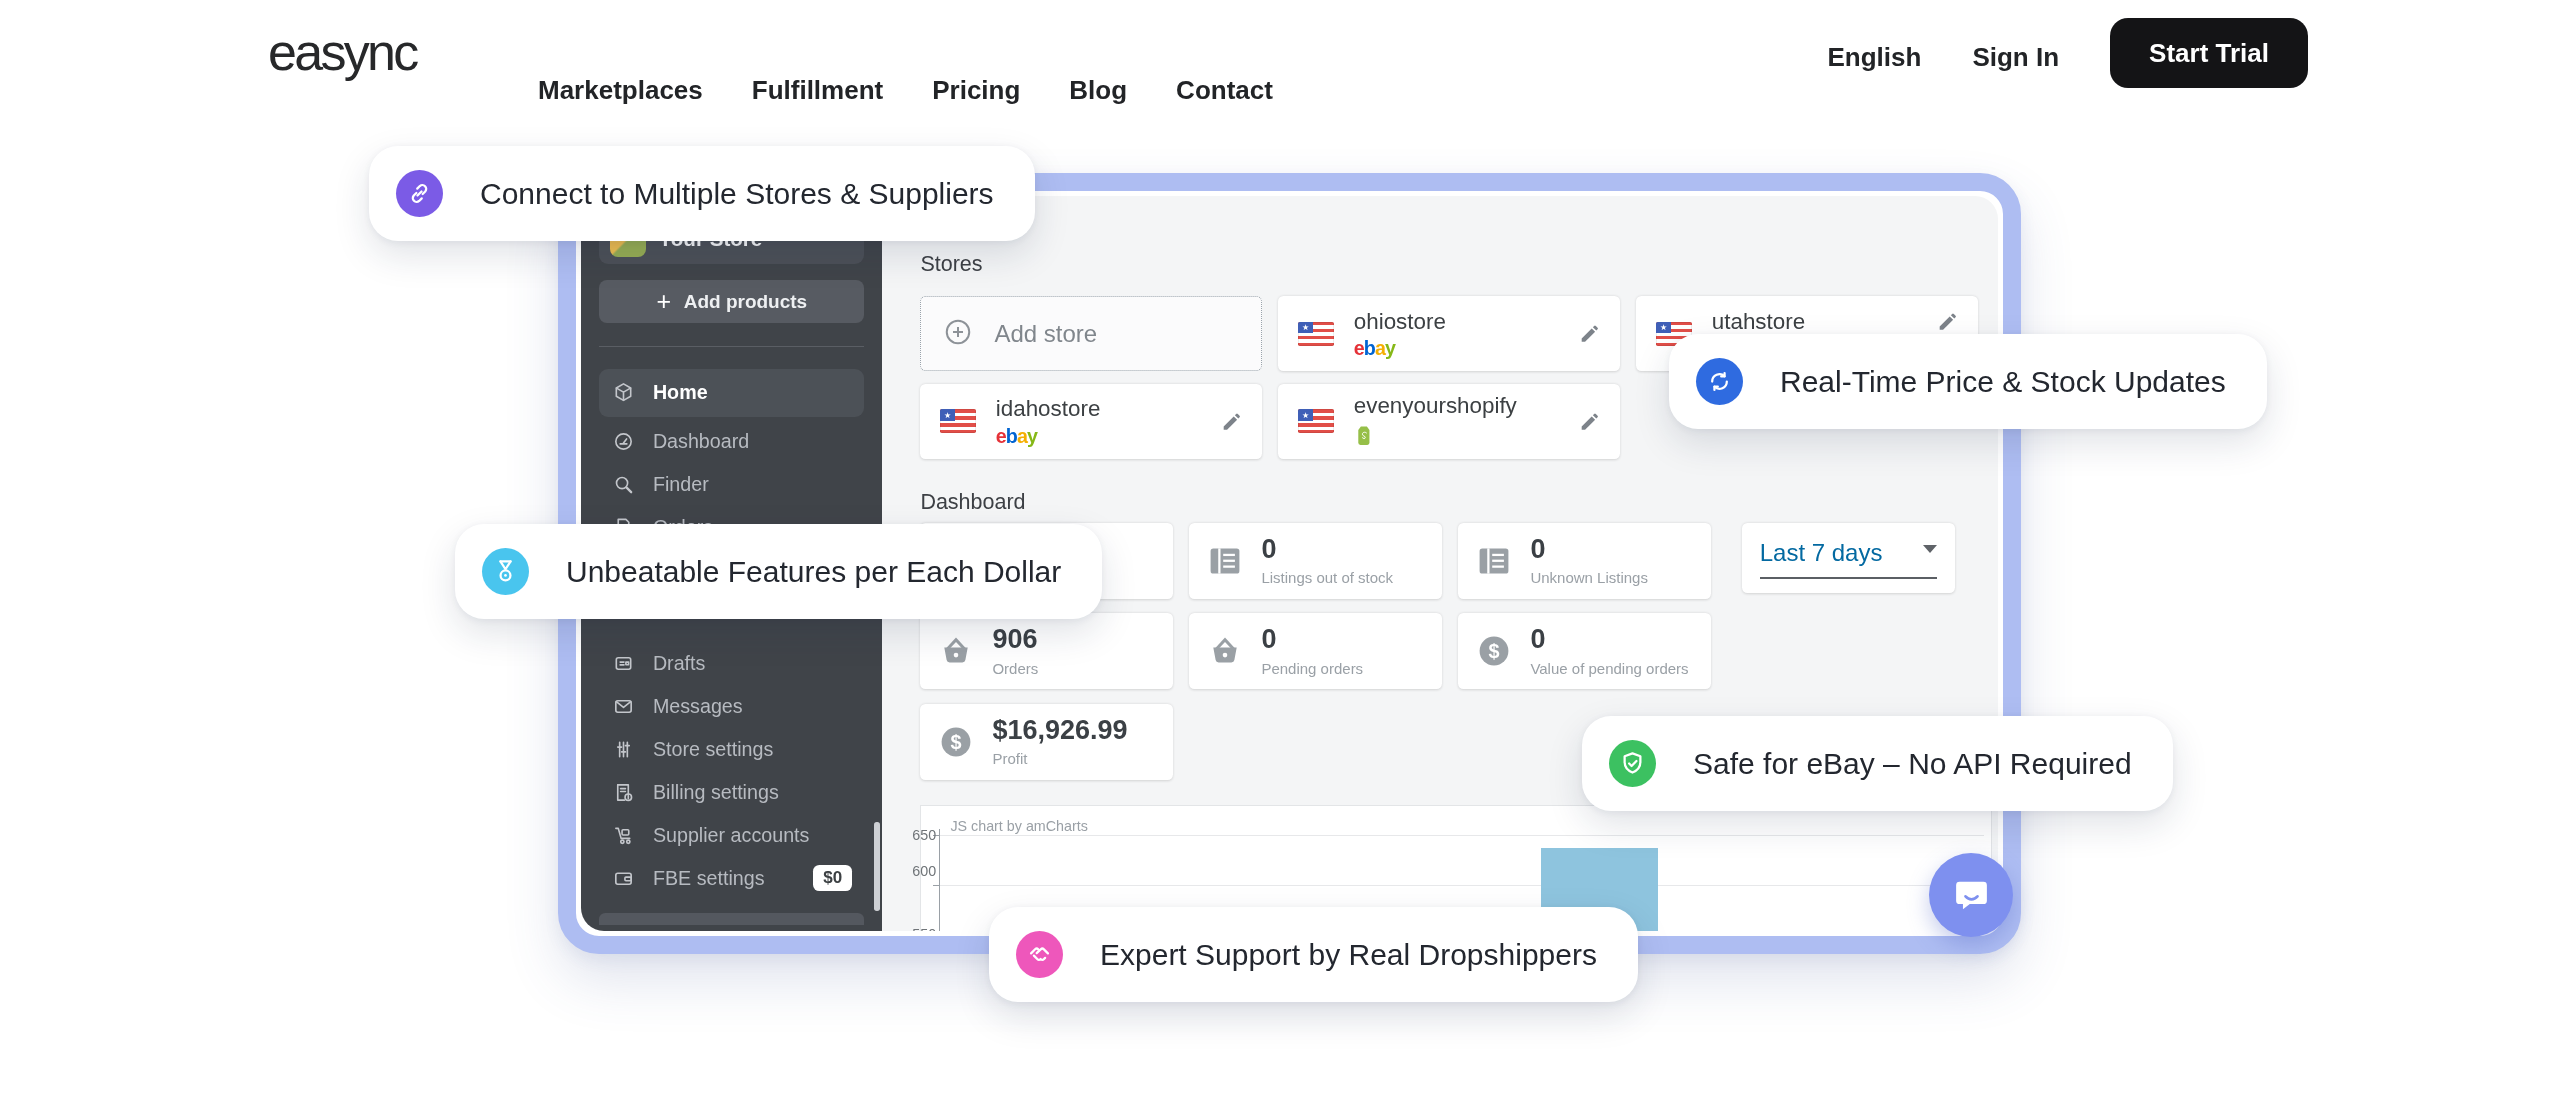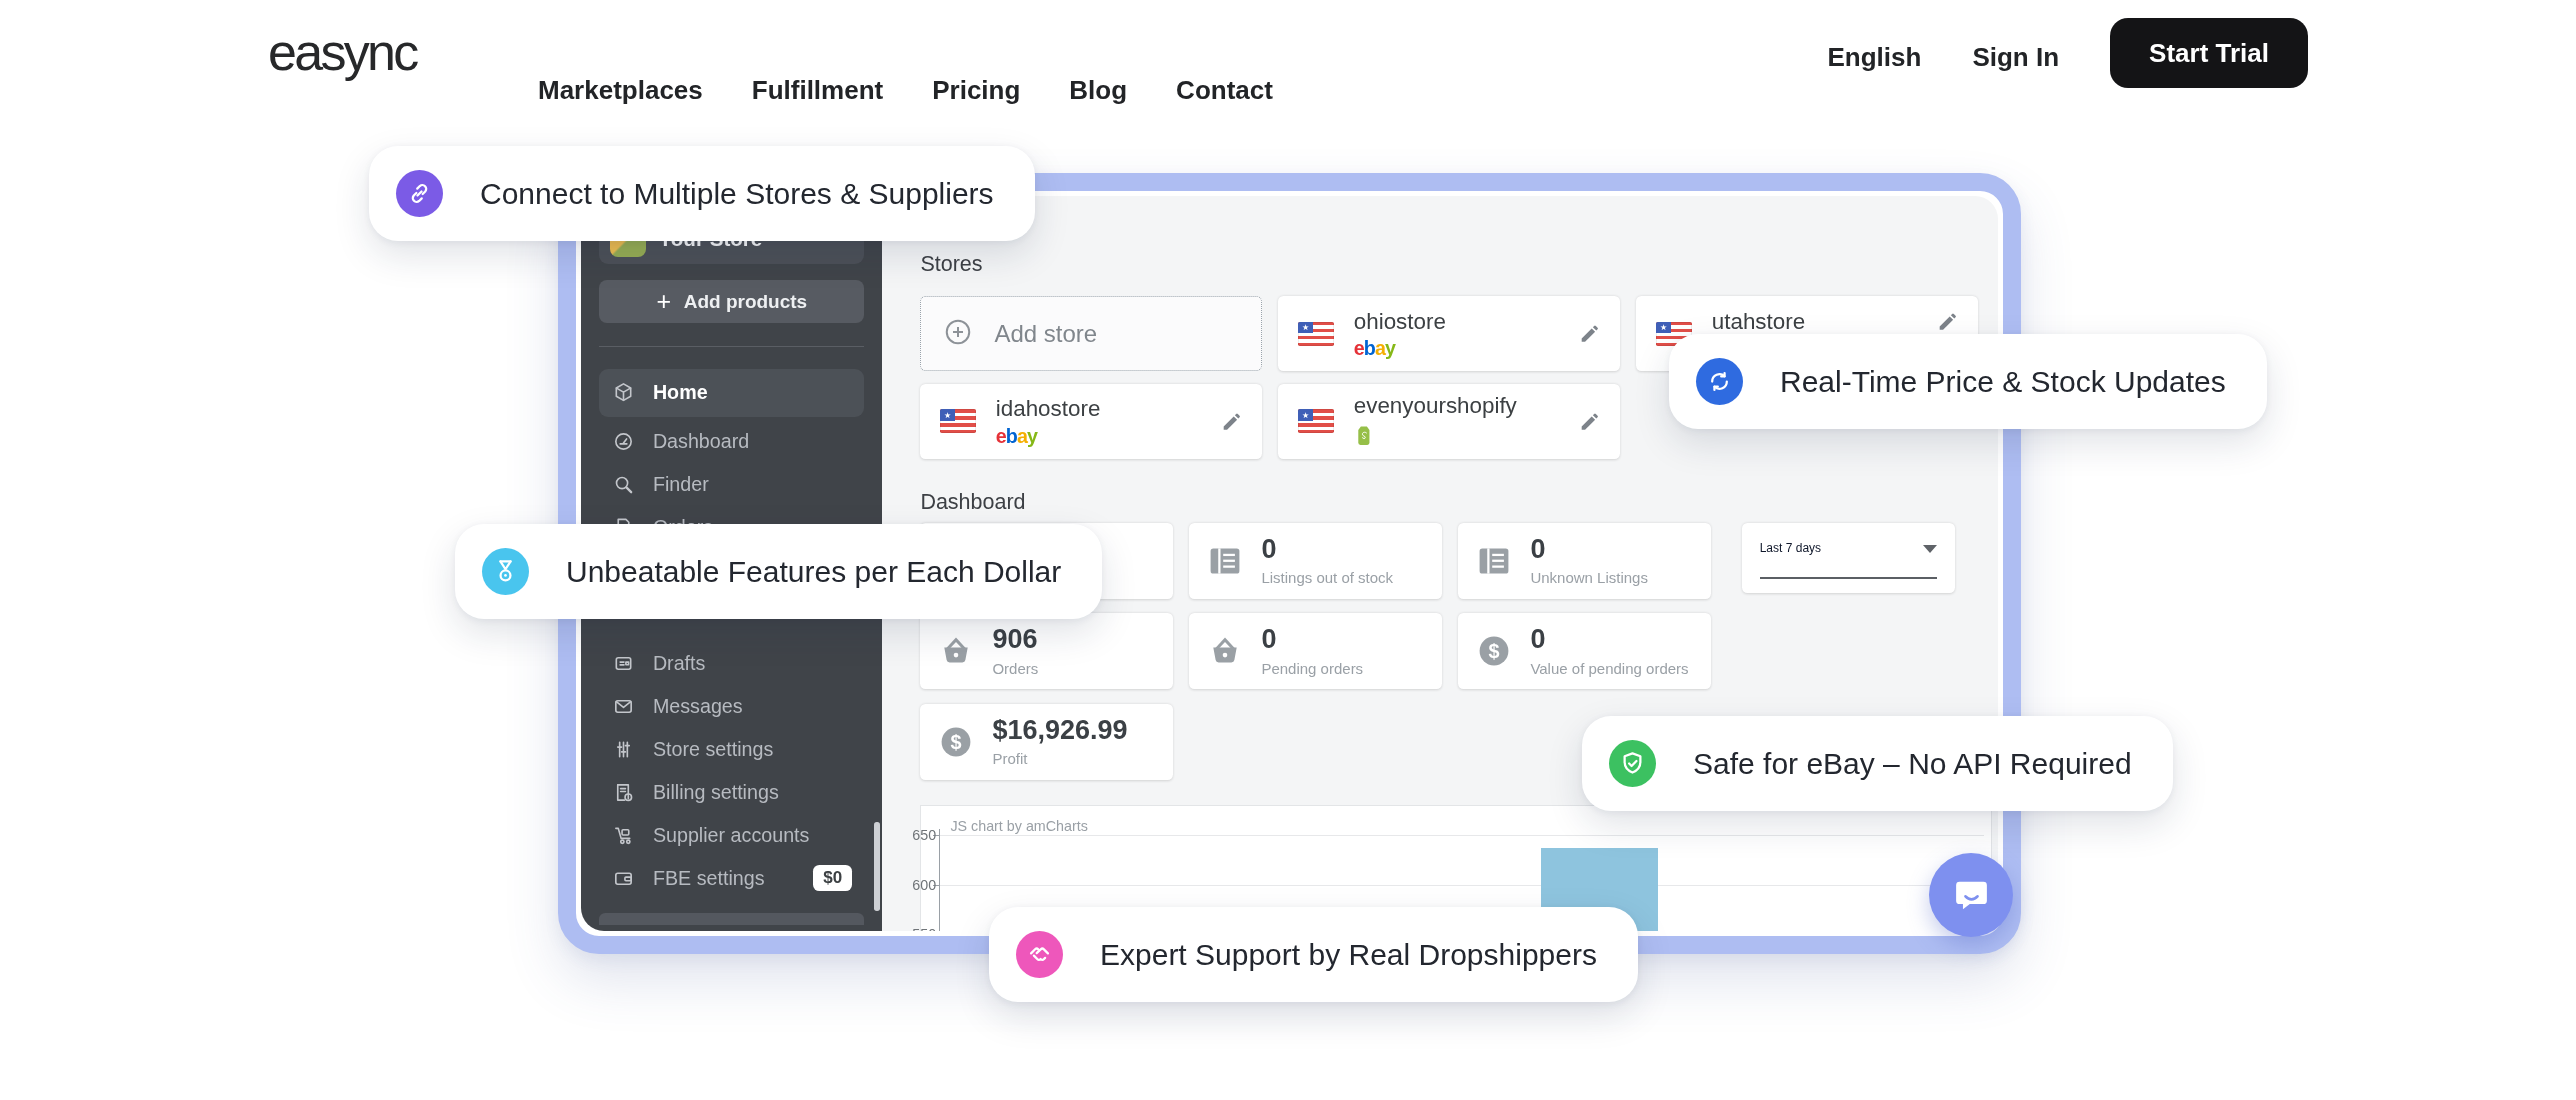--- a/index.html
+++ b/index.html
@@ -65,21 +65,21 @@
   .edit-btn svg { width:21.5px; height:21.5px; fill:#7d838a; }
 
   .stats-grid { margin-top:7.2px; display:grid; grid-template-columns:253px 253px 253px 228px; column-gap:16px; row-gap:14.3px; }
   .stat-card { height:76px; display:flex; align-items:center; gap:18px; padding:0 18px; }
   .stat-card.profit { grid-column:1; }
   .stat-ic { width:36px; height:36px; flex:0 0 36px; }
   .stat-txt { display:flex; flex-direction:column; }
   .stat-value { font-size:27px; font-weight:700; color:#3b4045; line-height:1; }
   .stat-label { font-size:15px; color:#9aa0a6; margin-top:6.3px; white-space:nowrap; }
   .select-card { height:70px; align-self:start; margin-left:14.3px; position:relative; padding:16px 18px 0 18px; cursor:pointer; }
-  .select-value { font-size:12px; color:#0f172a; }
+  .select-value { font-size:24px; color:#0369a1; }
   .select-caret { position:absolute; right:18px; top:21.5px; width:0; height:0; border-left:7.2px solid transparent; border-right:7.2px solid transparent; border-top:8px solid #5f6368; }
   .select-underline { position:absolute; left:18px; right:18px; bottom:14.3px; height:1.8px; background:#5b5f64; }
 
   
   .chart-card { position:relative; margin-top:25px; width:1072px; height:188px; background:#fff; border:0.9px solid #e3e5e7; overflow:visible; }
   .chart-credit { position:absolute; left:29px; top:12.5px; font-size:14.3px; color:#9aa0a6; }
   .chart-plot { position:absolute; left:18px; top:23px; right:7.2px; bottom:0;
                 background:repeating-linear-gradient(90deg, transparent 0 64px, #efefef 64px 64px); }
   .chart-yaxis { position:absolute; left:18px; top:23px; bottom:0; width:0.9px; background:#9aa0a6; }
   .gridline { position:absolute; left:18px; right:7.2px; height:0.9px; background:#e7e8ea; }
@@ -440,21 +440,21 @@
           <div class="chart-plot"></div>
           <div class="gridline" style="top:29px;"></div>
           <div class="gridline" style="top:79px;"></div>
 
           <div class="chart-bar"></div>
           <div class="chart-yaxis"></div>
           <span class="ytick-mark" style="top:29px;"></span>
           <span class="ytick-mark" style="top:79px;"></span>
 
           <span class="ytick" style="top:29px;">650</span>
-          <span class="ytick" style="top:79px;">600</span>
+          <span class="ytick" style="top:65px;">600</span>
           <span class="ytick" style="top:128px;">550</span>
           <span class="chart-credit">JS chart by amCharts</span>
         </div>
       </div>
     </div>
   </div>
 
   <div class="fbadge" style="left:369px; top:146px;">
     <span class="fbadge-ic" style="background: rgb(123, 91, 230);">
       <svg viewBox="0 0 24 24">

